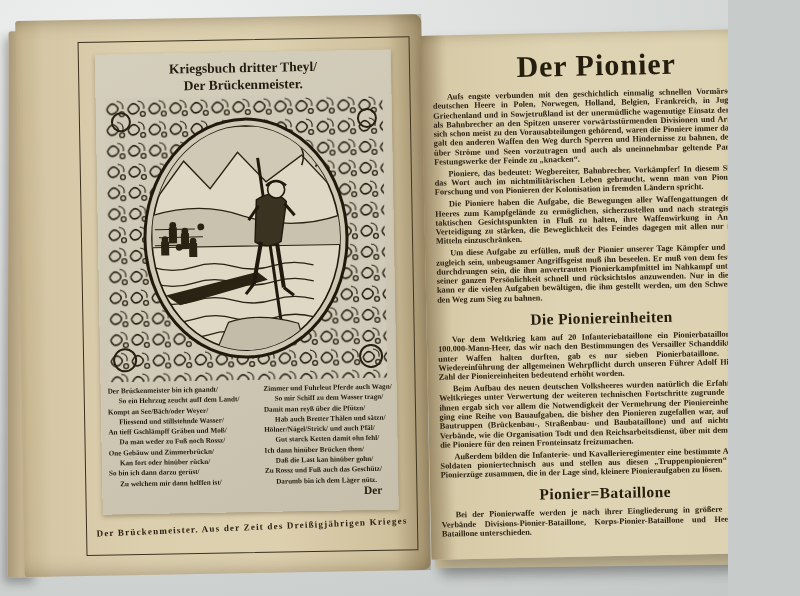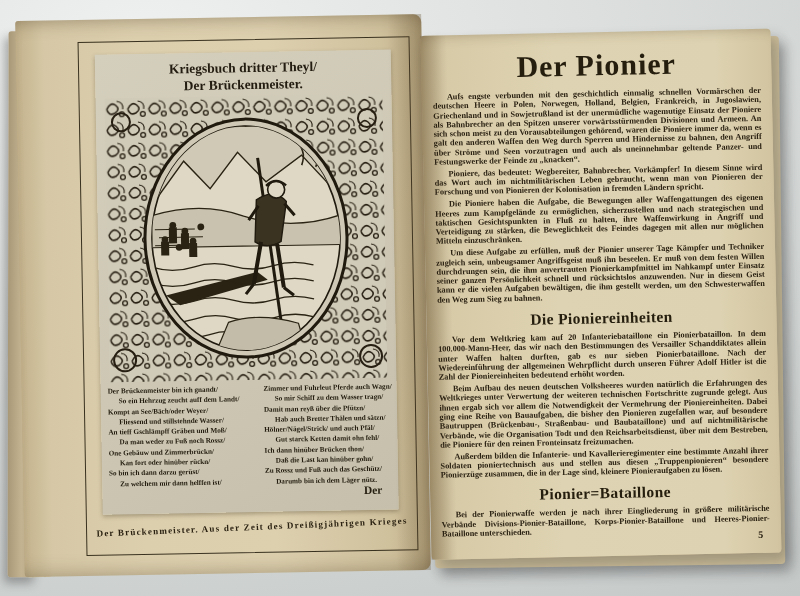--- a/index.html
+++ b/index.html
@@ -1,16 +1,16 @@
 <!DOCTYPE html>
 <html><head>
 <meta charset="utf-8">
 <style>
   html,body{margin:0;padding:0;background:#c7cbca;}
-  .scene{position:relative;width:800px;height:596px;overflow:hidden;
+  .scene{position:relative;width:728px;height:596px;overflow:hidden;
     background:radial-gradient(135% 120% at 18% 8%, #eff1f0 0%, #dde0df 40%, #ccd0cf 78%, #c3c7c6 100%);
     font-family:"Liberation Serif","DejaVu Serif",serif;color:#2a2215;}
   .book{position:absolute;left:2px;top:2px;width:792px;height:588px;transform:rotate(-0.5deg);}
 
   
   .cover-edge{position:absolute;left:6px;top:26px;width:30px;height:546px;border-radius:3px;
     background:linear-gradient(to right,#a99878 0%,#c4b390 45%,#b5a480 100%);
     box-shadow:-4px 6px 10px rgba(40,40,40,.35);transform:rotate(0.6deg);}
   .stack-edge{position:absolute;left:24px;top:20px;width:24px;height:552px;border-radius:2px;
     background:repeating-linear-gradient(to right,#d9cba9 0 5px,#c6b591 5px 7px,#d4c6a3 7px 12px);

